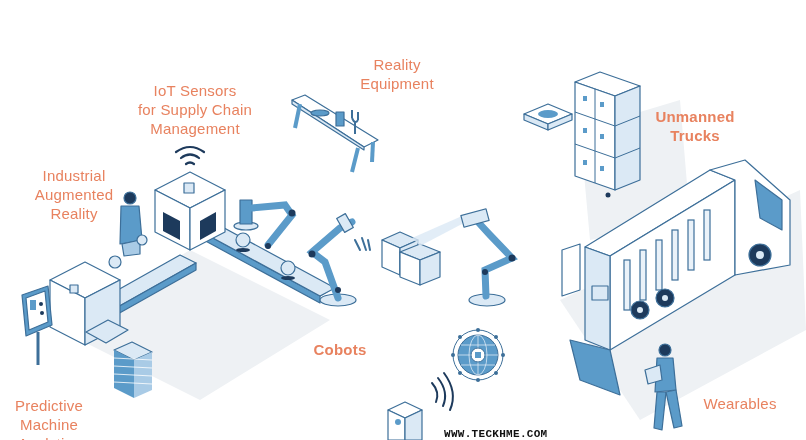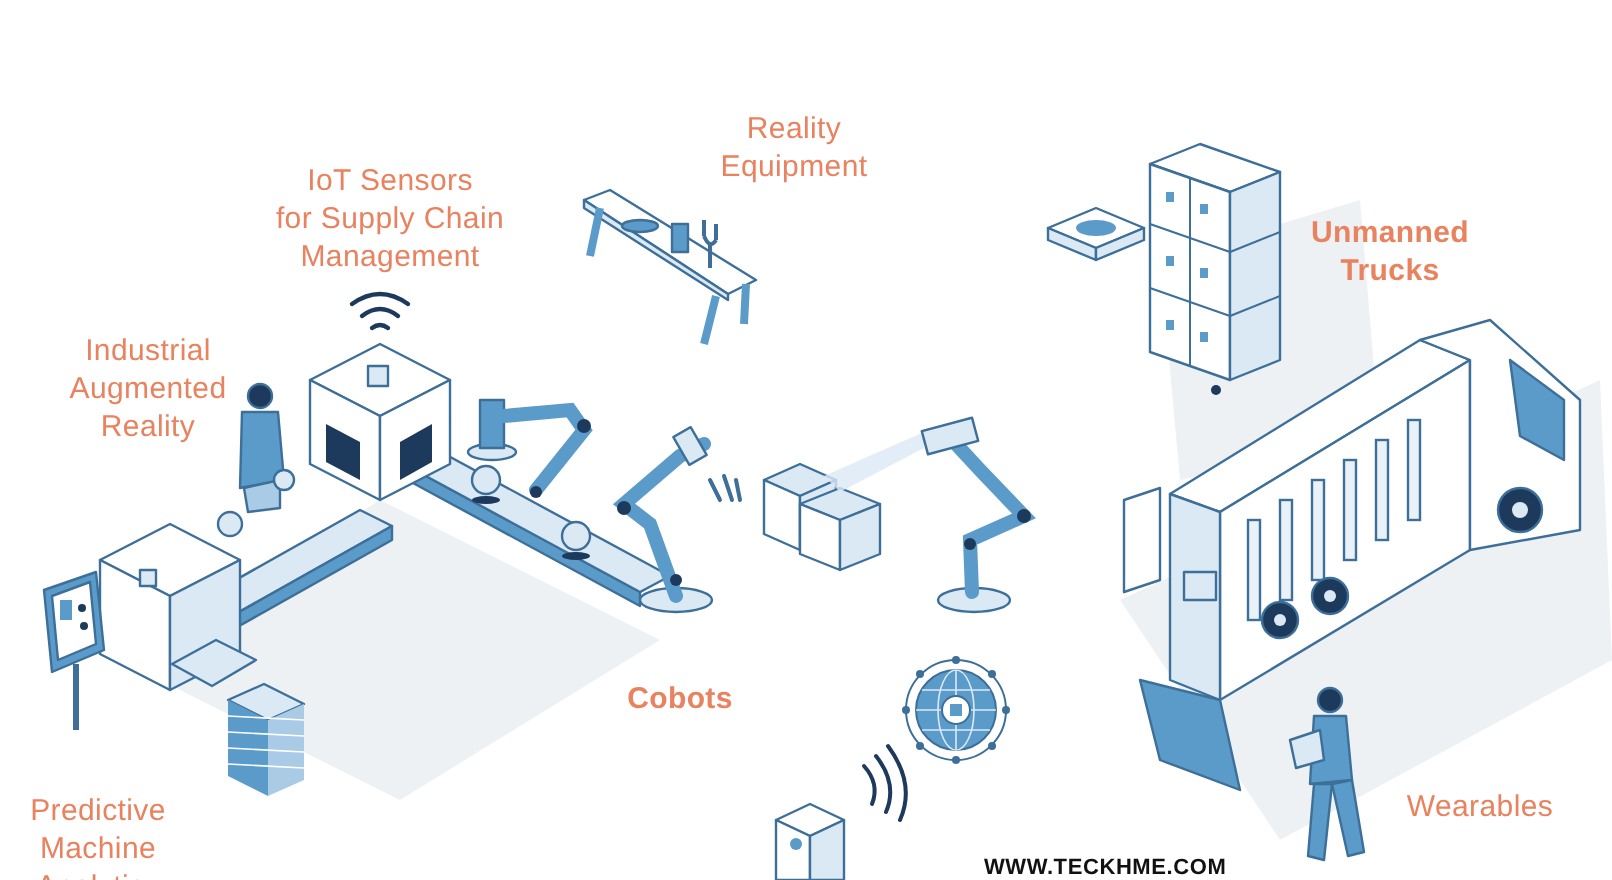--- a/index.html
+++ b/index.html
@@ -1,19 +1,19 @@
 <!DOCTYPE html>
 <html><head>
 <meta charset="utf-8">
 <style>
   html,body{margin:0;padding:0;background:#fff;}
   body{width:806px;height:440px;overflow:hidden;position:relative;font-family:"Liberation Sans",sans-serif;}
   .stage{position:absolute;left:0;top:0;width:806px;height:440px;}
   .lbl{position:absolute;color:#e8825f;font-size:15px;line-height:19px;text-align:center;white-space:pre-line;letter-spacing:0.2px;}
-  .wm{position:absolute;left:492px;top:428px;font-family:Liberation Sans, sans-serif;font-weight:bold;font-size:11px;color:#111;letter-spacing:0.3px;}
+  .wm{position:absolute;left:444px;top:428px;font-family:Liberation Mono, monospace;font-weight:bold;font-size:11px;color:#111;letter-spacing:0.3px;}
   svg{position:absolute;left:0;top:0;}
 </style>
 </head>
 <body>
 
 <div class="stage">
 
 <svg width="806" height="440" viewBox="0 0 806 440">
   <defs>
     <style>

